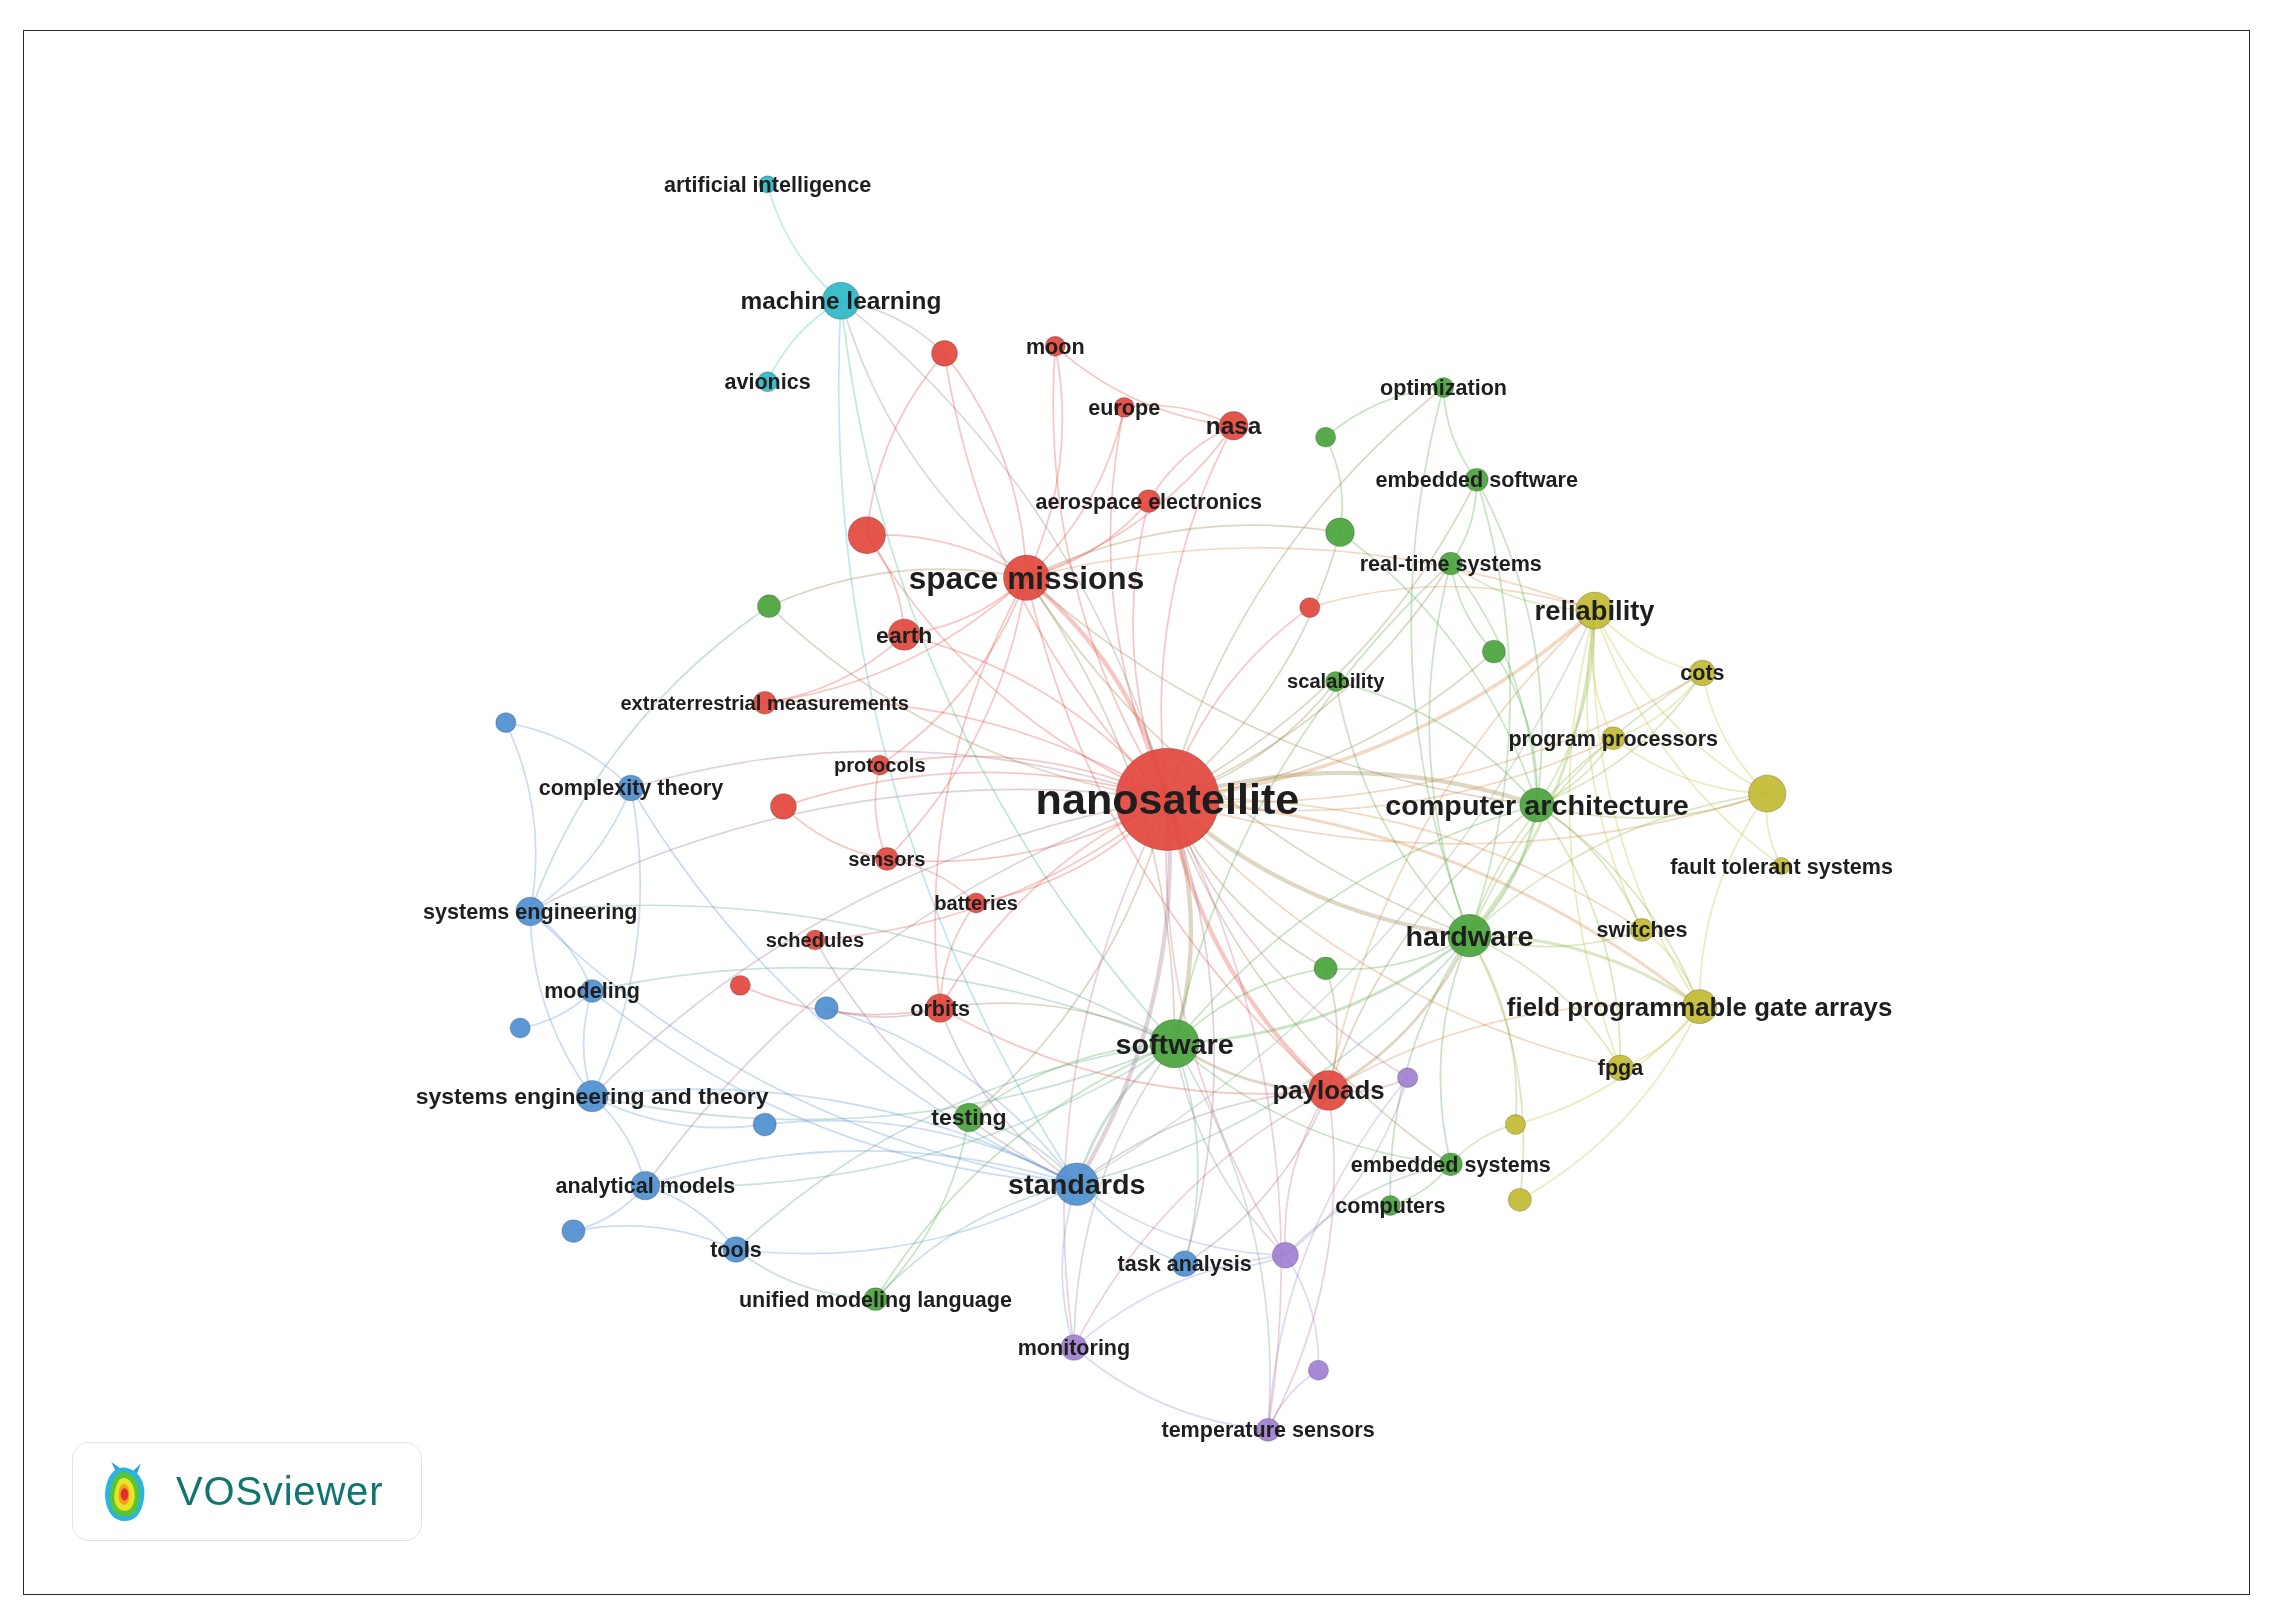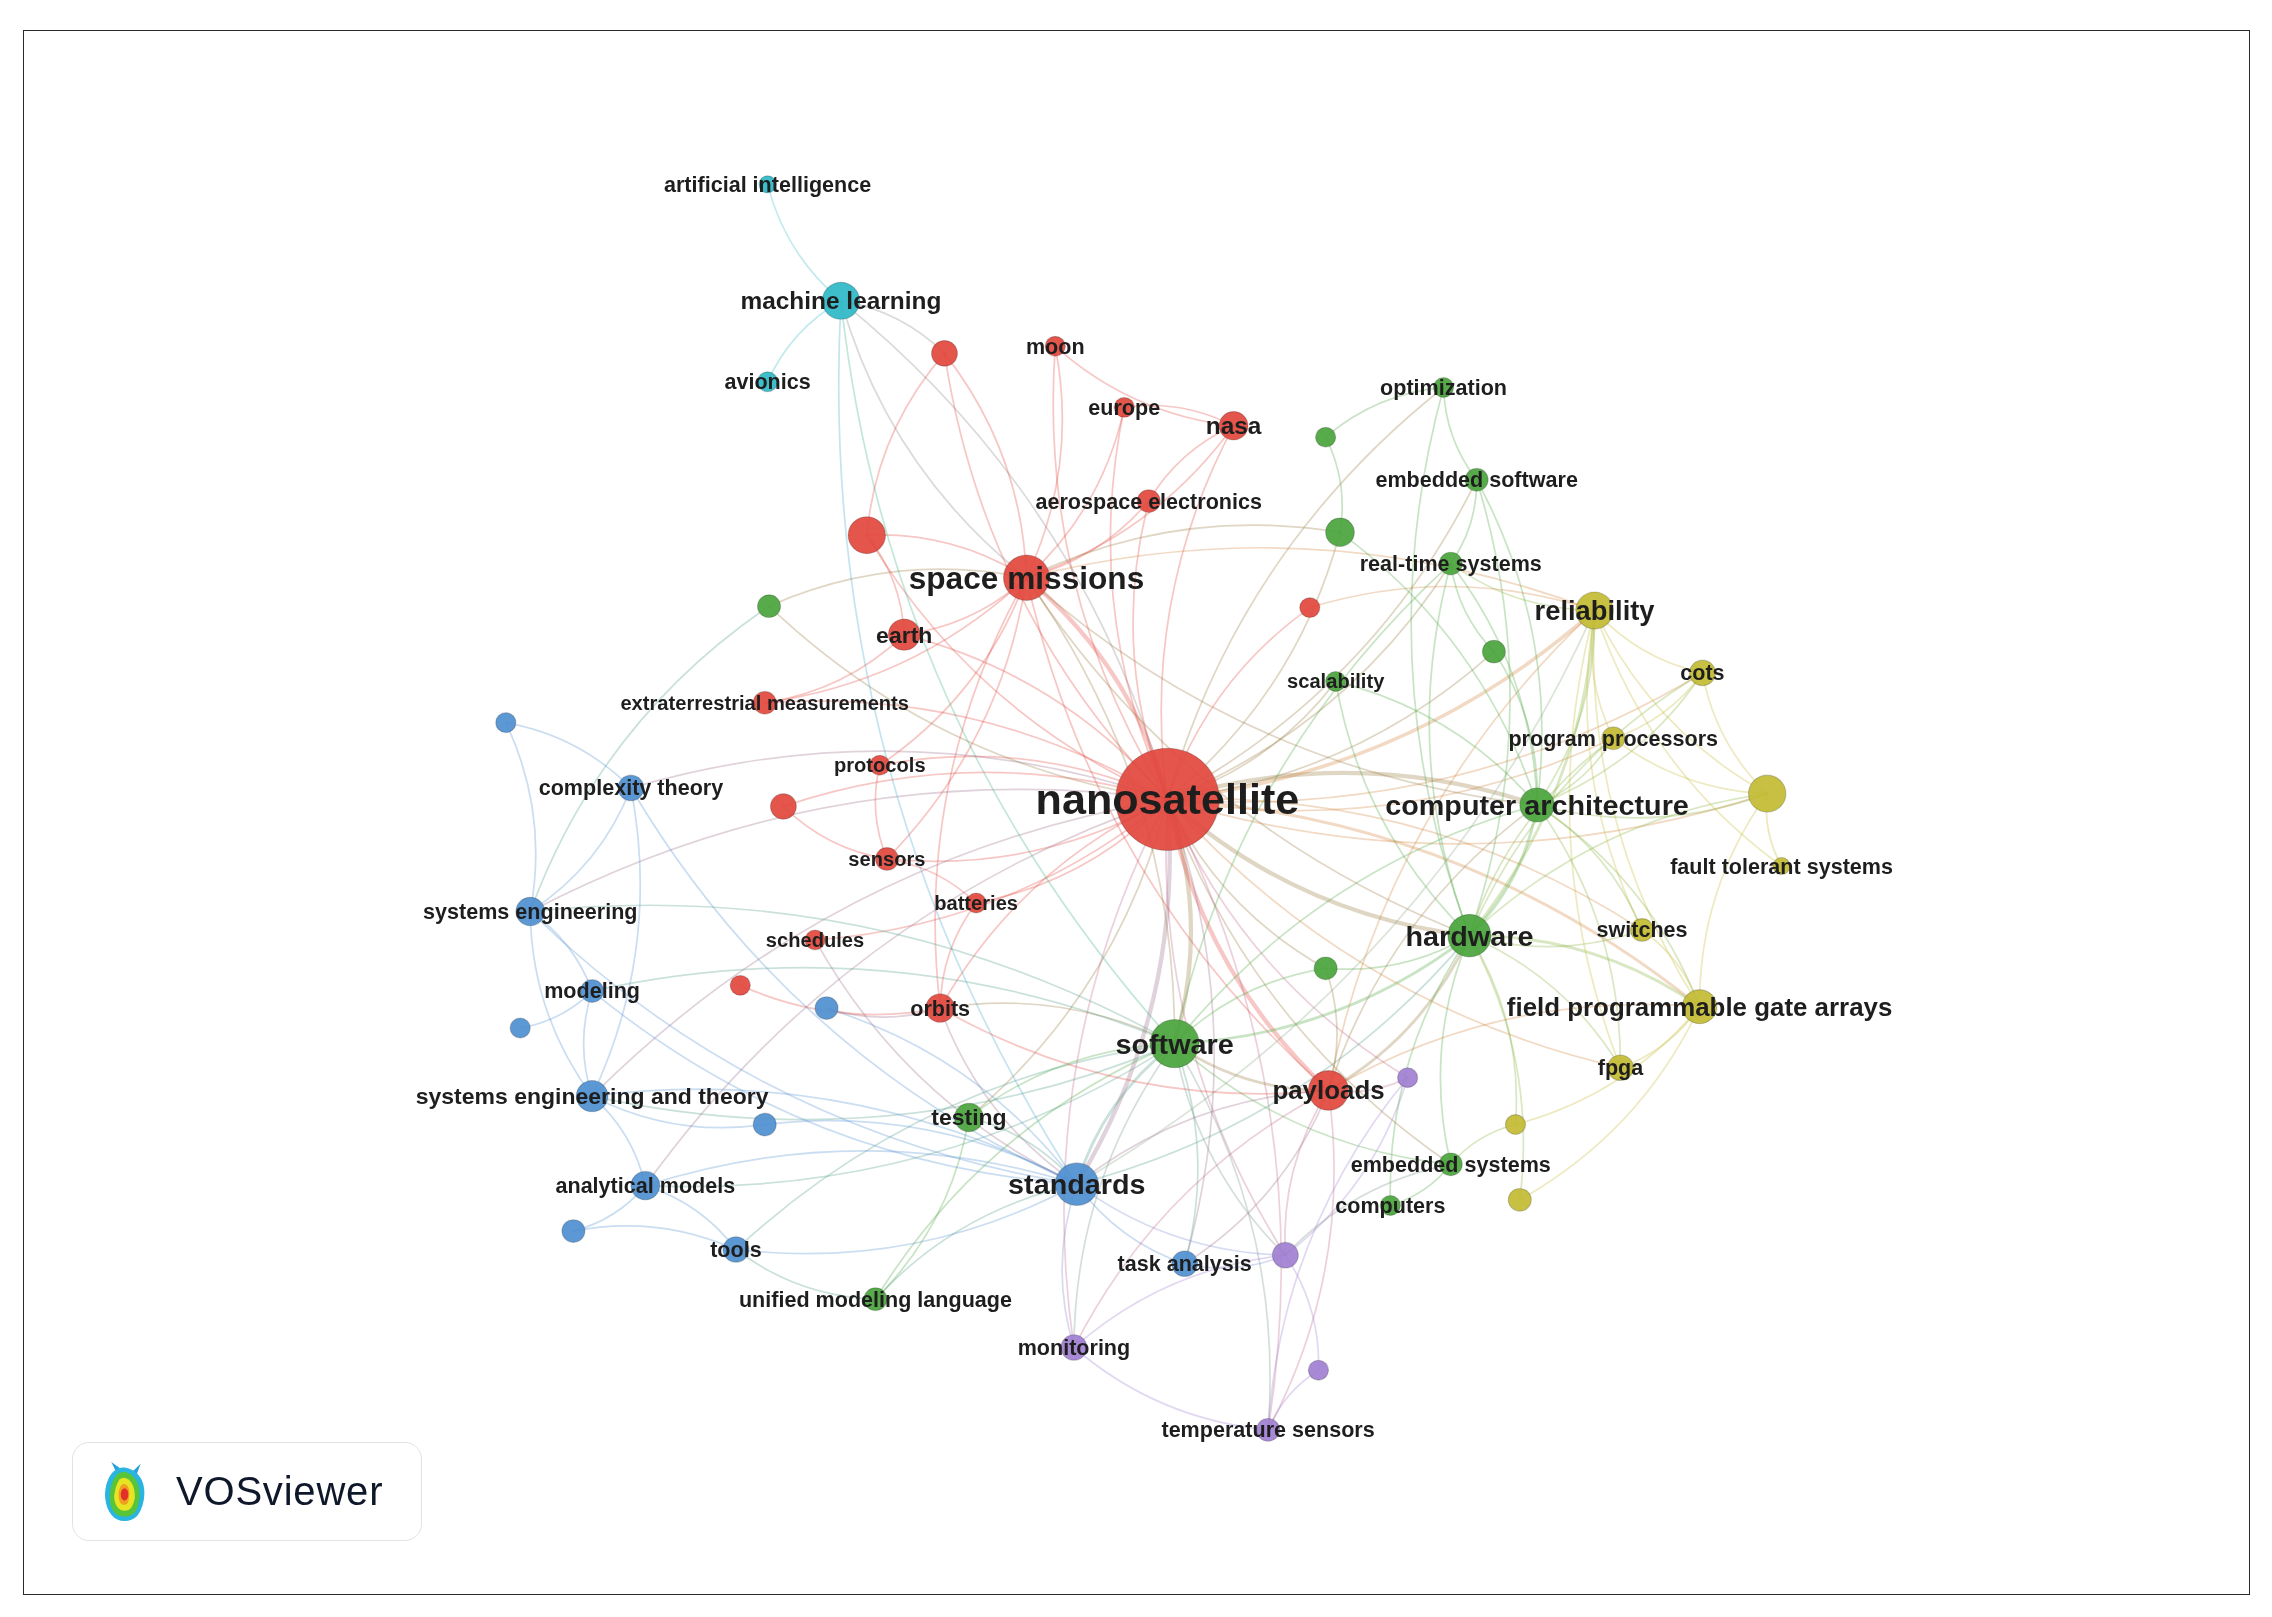--- a/index.html
+++ b/index.html
@@ -5,21 +5,21 @@
   html,body{margin:0;padding:0;background:#ffffff;}
   .page{position:relative;width:2273px;height:1617px;background:#ffffff;
         font-family:"Liberation Sans", sans-serif;}
   .frame{position:absolute;left:23px;top:21.7px;right:23px;bottom:21.7px;
          border:1.5px solid #2a2a2a;background:#ffffff;overflow:hidden;margin-top:8px;}
   .graph-svg{position:absolute;left:0;top:0;width:100%;height:100%;}
   .graph-svg text{font-family:"Liberation Sans", sans-serif;font-weight:600;fill:#1e1e1e;}
   .logo-box{position:absolute;left:48px;bottom:53px;width:350px;height:99px;
             background:#ffffff;border:1.5px solid #e2e2e2;border-radius:17px;
             display:flex;align-items:center;gap:20px;padding:0 23px;box-sizing:border-box;}
-  .logo-text{font-size:40px;color:#0f172a;font-weight:400;letter-spacing:0.8px;}
+  .logo-text{font-size:40px;color:#0f766e;font-weight:400;letter-spacing:0.8px;}
   .logo-icon{width:60px;height:65px;flex:0 0 auto;}
 </style>
 </head>
 <body>
 
 <div class="page">
   <div class="frame">
     <svg class="graph-svg" viewBox="0 0 1547 1101" preserveAspectRatio="none" xmlns="http://www.w3.org/2000/svg">
       <g>
           <path d="M 795 541 Q 770.96 447.32 697 385" fill="none" stroke="rgb(226,71,61)" stroke-width="3" stroke-opacity="0.3" stroke-linecap="round"></path>

